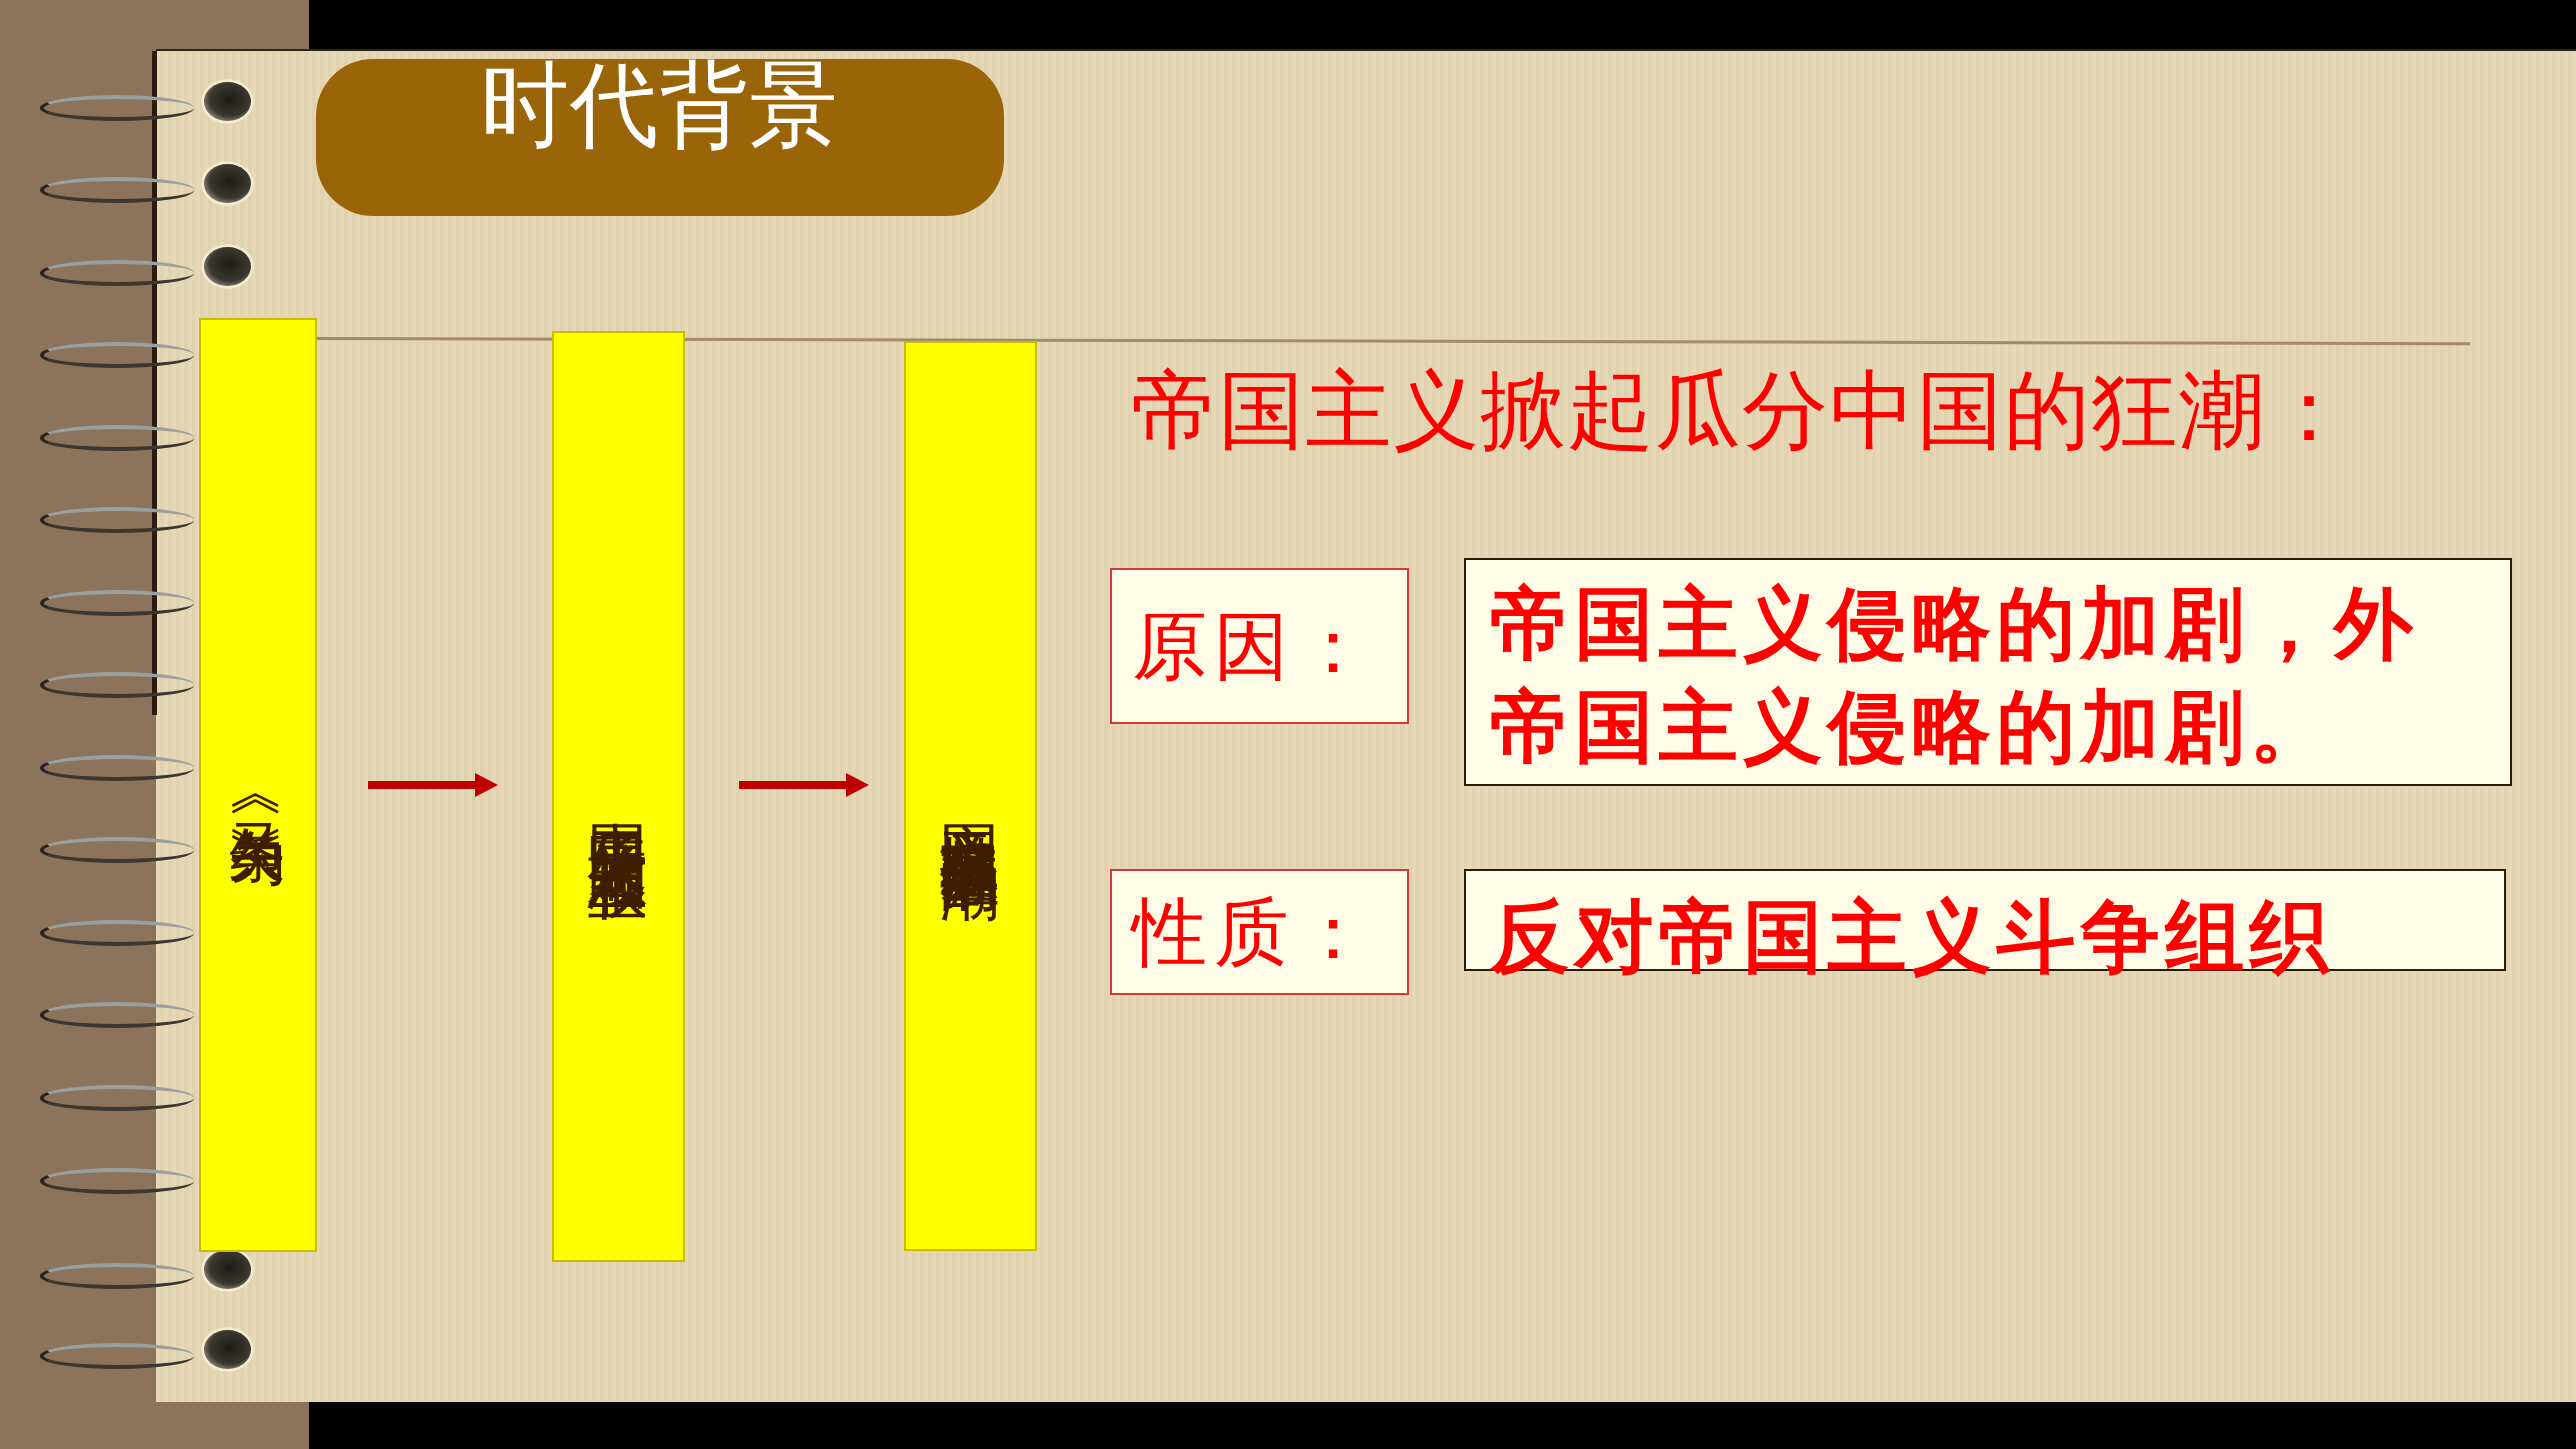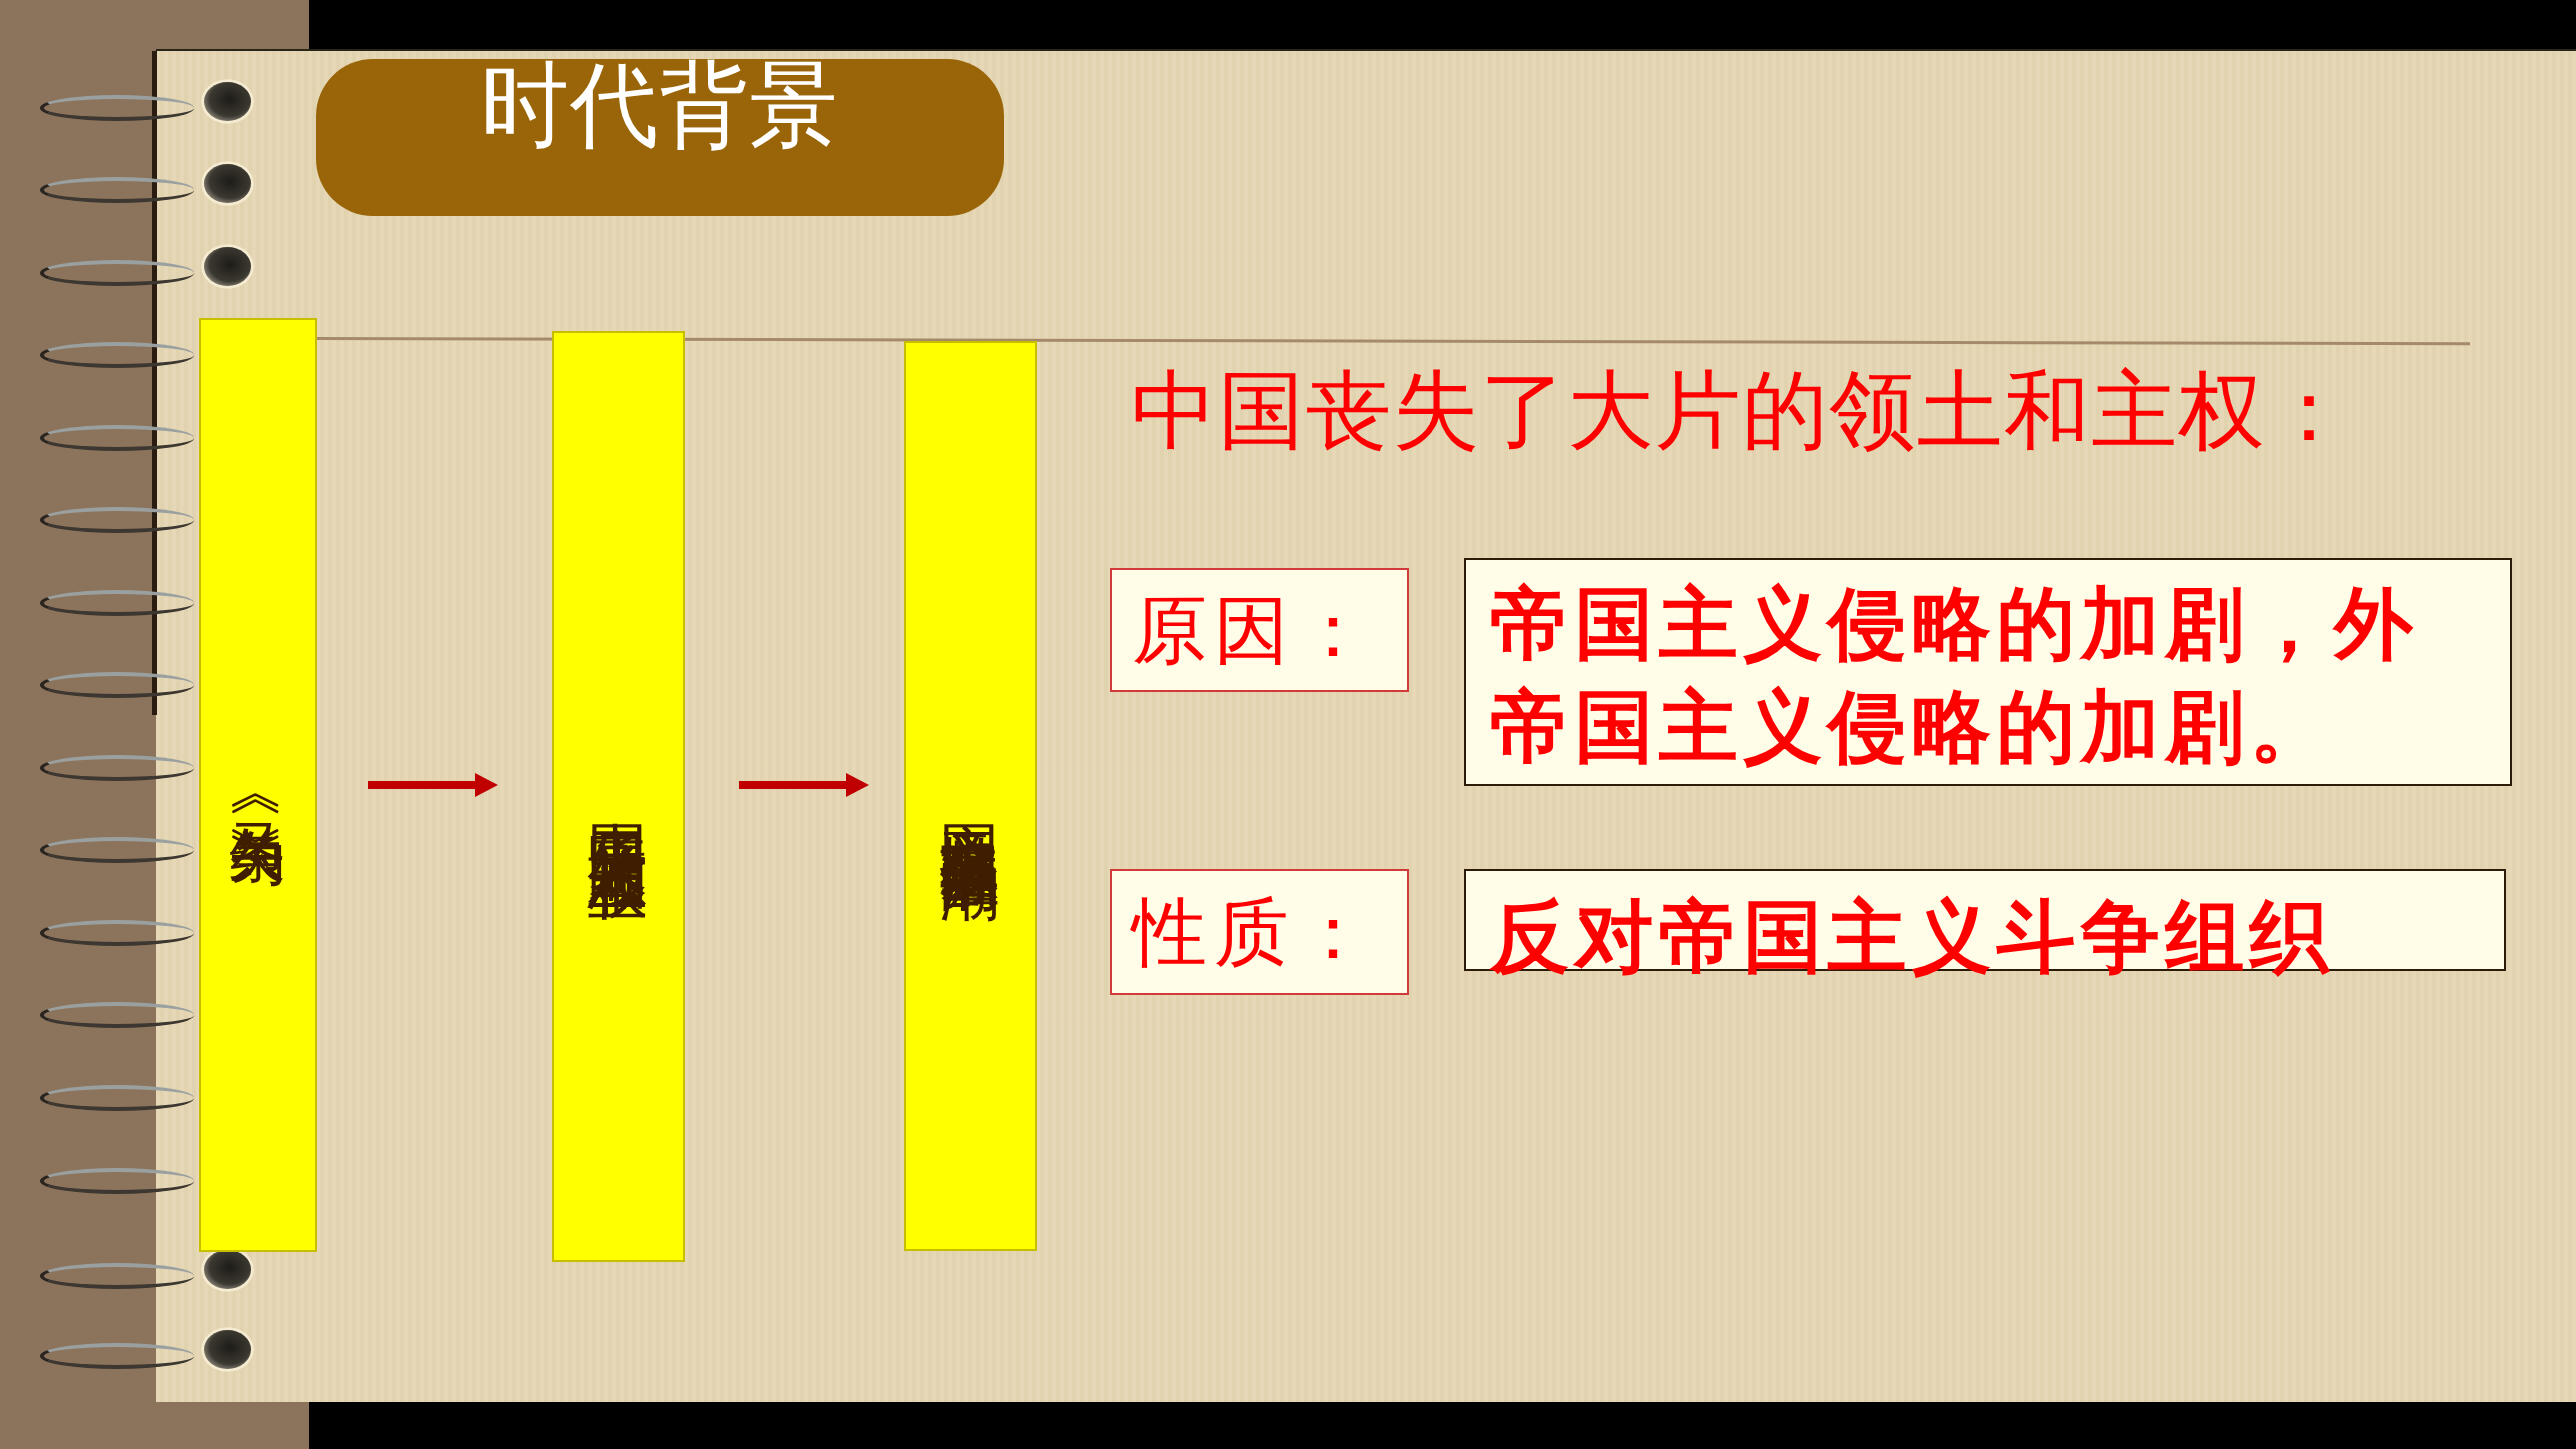--- a/index.html
+++ b/index.html
@@ -63,21 +63,21 @@
   .arrow .head { left:107px; }
   .heading {
     position:absolute; left:1131px; top:359px; color:#FF0000; font-size:86px; line-height:1.2;
     font-family:"DejaVu Serif", "Liberation Serif", serif; white-space:nowrap; letter-spacing:1.3px;
   }
   .label-box {
     position:absolute; background:#FFFCE8; border:2.7px solid #D03A3A; box-sizing:border-box;
     display:flex; align-items:center; padding-left:20px;
   }
   .label-box span { color:#FF0000; font-size:75px; line-height:1; white-space:nowrap; letter-spacing:6.7px; }
-  #label-cause { left:1110px; top:568px; width:299px; height:124px; }
+  #label-cause { left:1110px; top:568px; width:299px; height:156px; }
   #label-nature { left:1110px; top:869px; width:299px; height:126px; }
   .answer-box {
     position:absolute; background:#FFFCE8; border:2.7px solid #2E1A08; box-sizing:border-box;
     padding:13.4px 13.4px 0 24px;
   }
   .answer-box p {
     margin:0; color:#FF0000; font-weight:bold; font-size:79px; line-height:103px;
     letter-spacing:5.4px; white-space:nowrap;
   }
   #answer-cause { left:1464px; top:558px; width:1048px; height:228px; }
@@ -179,21 +179,21 @@
 
 <div class="arrow" id="arrow2">
   <div class="shaft"></div>
     <div class="head"></div>
 </div>
 
 <div class="vbox" id="vbox3">
   <span class="vtext">帝国主义掀起瓜分中国的狂潮</span>
 </div>
 
-<div class="heading">中国丧失了大片的领土和主权：</div>
+<div class="heading">帝国主义掀起瓜分中国的狂潮：</div>
 
 <div class="label-box" id="label-cause">
   <span>原因：</span>
 </div>
 <div class="answer-box" id="answer-cause">
   <p>帝国主义侵略的加剧，外</p>
   <p>帝国主义侵略的加剧。</p>
 </div>
 
 <div class="label-box" id="label-nature">

